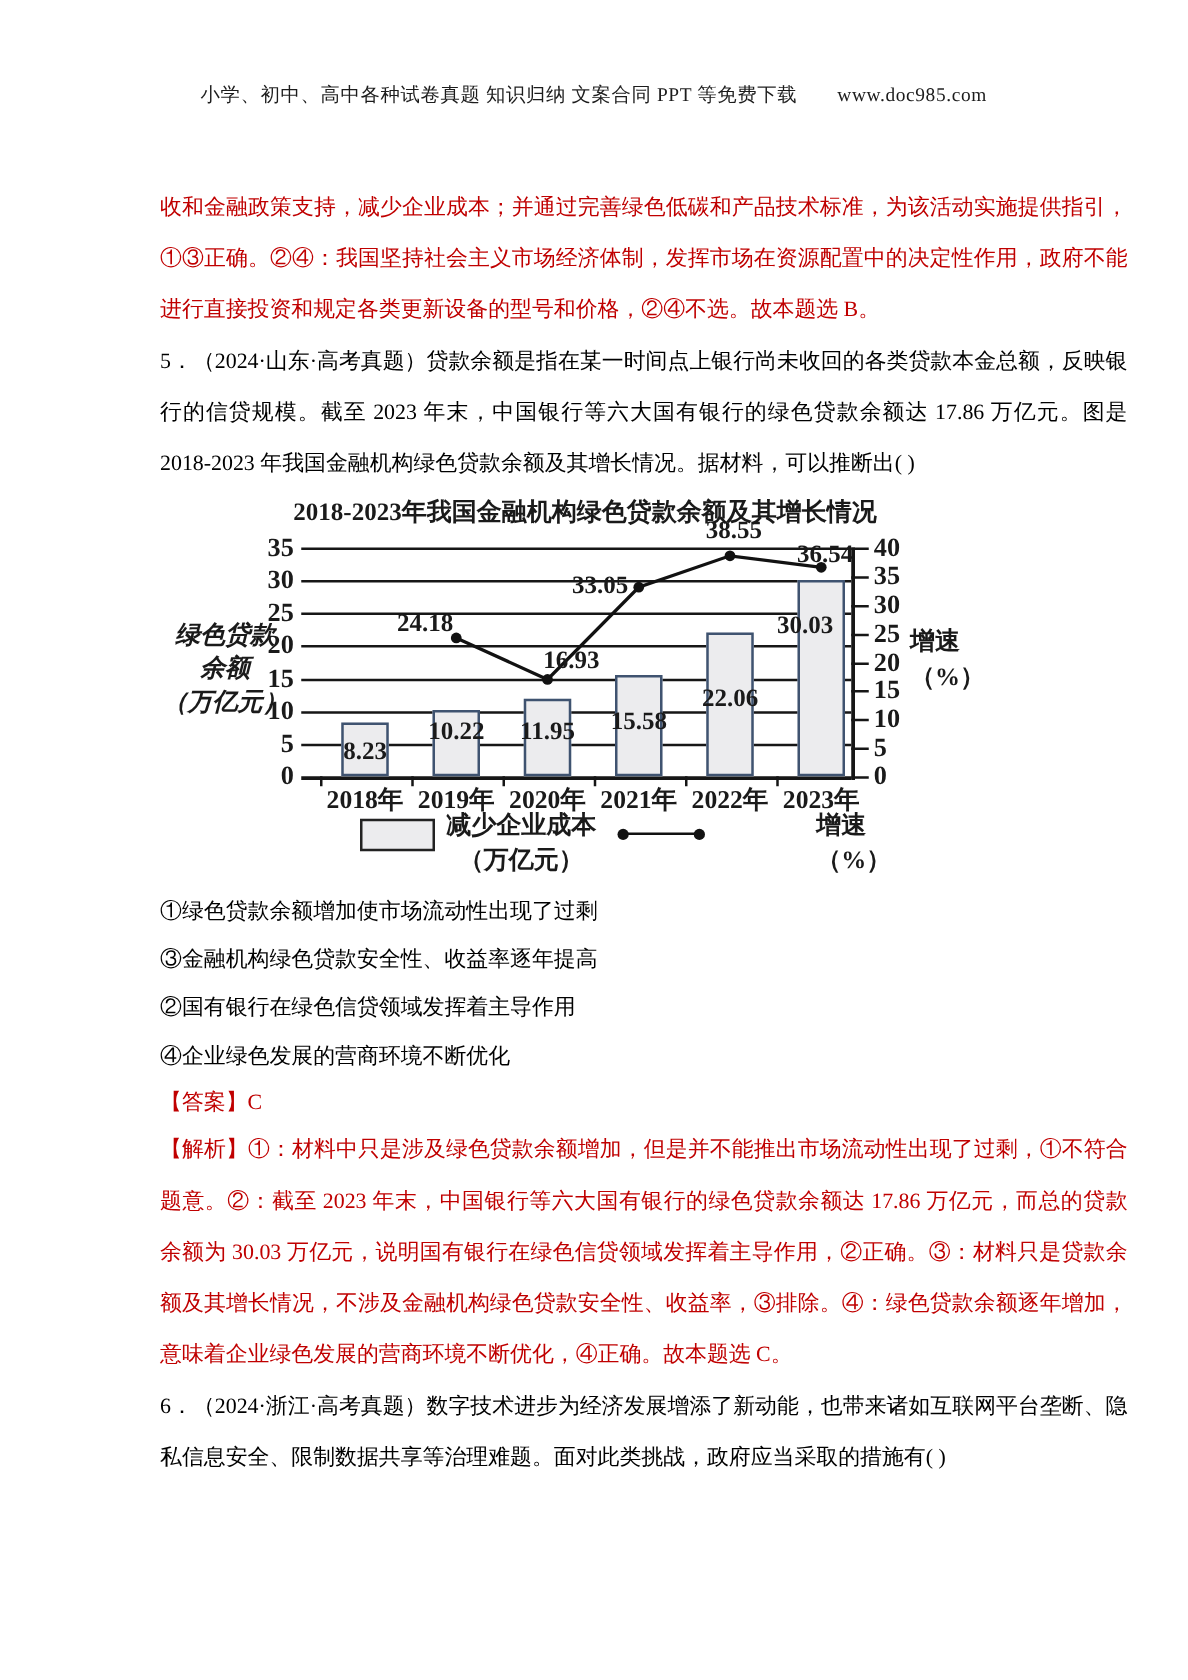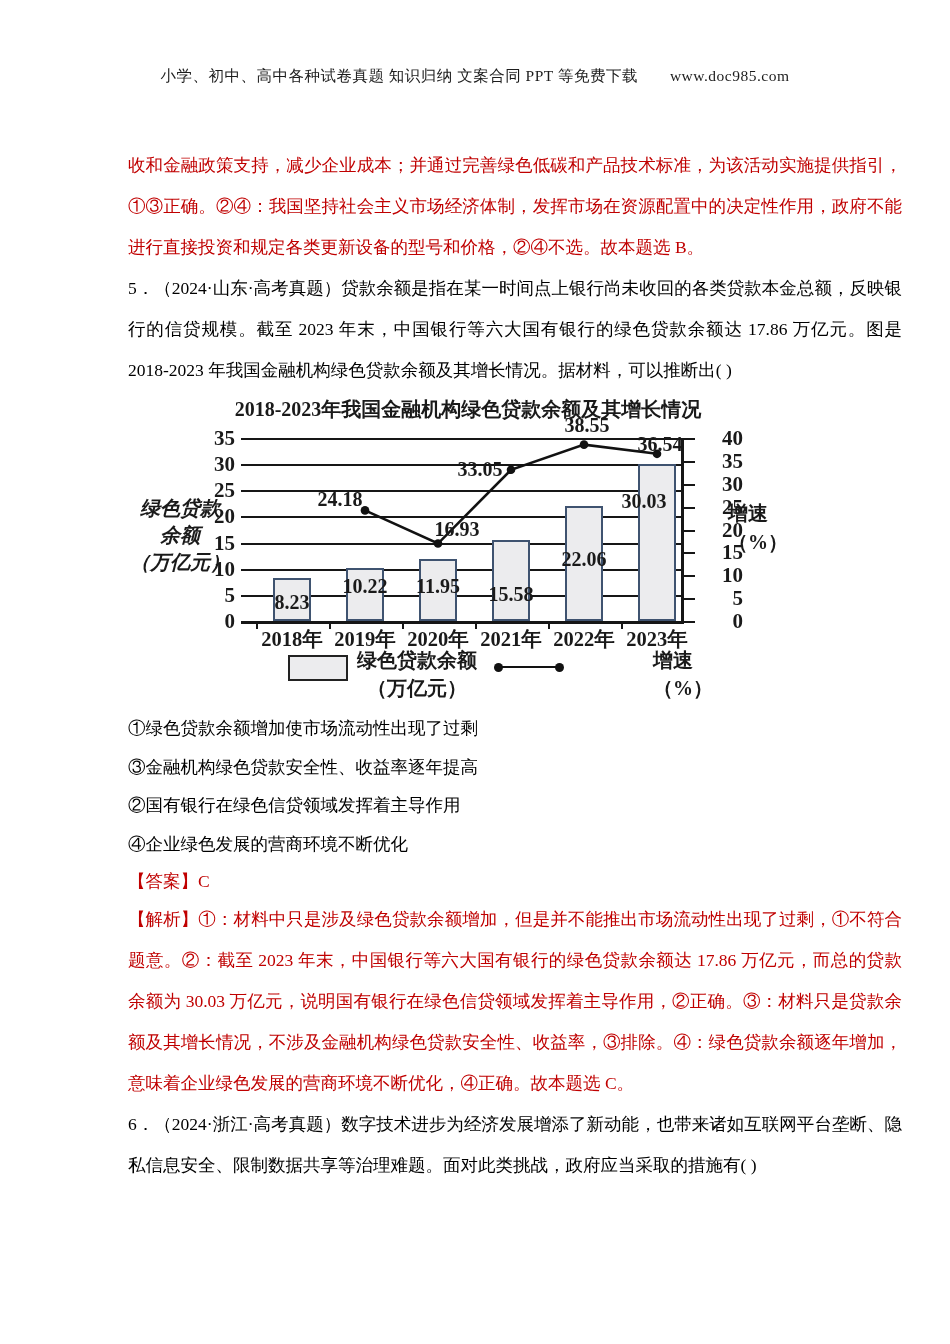--- a/index.html
+++ b/index.html
@@ -39,21 +39,21 @@
   .chart-title{position:absolute;top:5px;left:-20px;width:640px;text-align:center;font-size:20px;}
   #plot{position:absolute;left:73px;top:47px;width:440px;height:183px;overflow:visible;}
   .gridline{position:absolute;left:0;width:440px;height:0;border-top:2px solid #161616;}
   .gridline.baseline{border-top-width:3px;}
   .xtick{position:absolute;top:183px;width:0;height:8px;border-left:2px solid #161616;}
   .bar{position:absolute;bottom:0;width:38px;background:var(--bar-fill);border:2px solid var(--bar-border);box-sizing:border-box;}
   .vlabel{position:absolute;transform:translate(-50%,-50%);font-size:20px;white-space:nowrap;}
   .ltick{position:absolute;left:15px;width:52px;text-align:right;font-size:21px;transform:translateY(-50%);}
   .raxis{position:absolute;left:513px;top:47px;width:0;height:186px;border-left:3px solid #161616;}
   .rstub{position:absolute;left:513px;width:14px;height:0;border-top:2px solid #161616;}
-  .rtick{position:absolute;left:531px;width:44px;text-align:right;font-size:21px;transform:translateY(-50%);}
+  .rtick{position:absolute;left:531px;width:44px;text-align:left;font-size:21px;transform:translateY(-50%);}
   .laxis-title{position:absolute;left:-40px;top:104px;width:104px;text-align:center;font-size:20px;line-height:27px;font-style:italic;}
   .raxis-title{position:absolute;left:560px;top:108px;width:90px;text-align:left;font-size:20px;line-height:29px;}
   .year{position:absolute;top:234px;width:90px;text-align:center;font-size:20.5px;}
   .legend{position:absolute;left:73px;top:255px;width:480px;height:60px;}
   .leg-swatch{position:absolute;left:47px;top:9px;width:60px;height:26px;background:var(--bar-fill);border:2.5px solid #222;box-sizing:border-box;}
   .leg-text1{position:absolute;left:100px;top:0;width:152px;text-align:center;font-size:20px;line-height:28px;}
   .leg-line{position:absolute;left:255px;top:20px;width:66px;height:0;border-top:2.6px solid #121212;}
   .leg-line::before,.leg-line::after{content:"";position:absolute;top:-5px;width:9px;height:9px;border-radius:50%;background:#121212;}
   .leg-line::before{left:-2px;}
   .leg-line::after{right:-2px;}
@@ -101,21 +101,21 @@
           <div class="xtick" style="left: 233.5px;"></div>
           <div class="xtick" style="left: 306.5px;"></div>
           <div class="xtick" style="left: 379.5px;"></div>
           <div class="bar" style="left: 32px; height: 43.0311px;"></div>
           <div class="vlabel" style="left: 51px; top: 164px;">8.23</div>
           <div class="bar" style="left: 105px; height: 53.436px;"></div>
           <div class="vlabel" style="left: 124px; top: 148px; text-align: right;">10.22</div>
           <div class="bar" style="left: 178px; height: 62.4814px;"></div>
           <div class="vlabel" style="left: 197px; top: 148px;">11.95</div>
           <div class="bar" style="left: 251px; height: 81.4611px;"></div>
-          <div class="vlabel" style="left: 270px; top: 156px; text-align: center;">15.58</div>
+          <div class="vlabel" style="left: 270px; top: 140px; text-align: center;">15.58</div>
           <div class="bar" style="left: 324px; height: 115.342px;"></div>
           <div class="vlabel" style="left: 343px; top: 121px;">22.06</div>
           <div class="bar" style="left: 397px; height: 157.014px;"></div>
           <div class="vlabel" style="left: 403px; top: 63px;">30.03</div>
           <svg width="440" height="183" style="position: absolute; left: 0px; top: 0px; overflow: visible;">
             <polyline points="124,72.3765 197,105.54525 270,31.796250000000015 343,6.6337500000000205 416,15.829499999999996" fill="none" stroke="#121212" stroke-width="2.6"></polyline>
             <circle cx="124" cy="72.3765" r="4.3" fill="#121212"></circle>
             <circle cx="197" cy="105.54525" r="4.3" fill="#121212"></circle>
             <circle cx="270" cy="31.796250000000015" r="4.3" fill="#121212"></circle>
             <circle cx="343" cy="6.6337500000000205" r="4.3" fill="#121212"></circle>
@@ -124,21 +124,21 @@
           <div class="vlabel" style="left: 99px; top: 61.3765px;">24.18</div>
           <div class="vlabel" style="left: 216px; top: 90.5452px;">16.93</div>
           <div class="vlabel" style="left: 239px; top: 30.7963px;">33.05</div>
           <div class="vlabel" style="left: 346px; top: -13.3662px;">38.55</div>
           <div class="vlabel" style="left: 419px; top: 5.8295px;">36.54</div>
         </div>
 
       <div class="legend">
         <div class="leg-swatch"></div>
         <div class="leg-text1">
-          <div>绿色贷款余额</div>
+          <div>减少企业成本</div>
           <div>（万亿元）</div>
         </div>
         <div class="leg-line"></div>
         <div class="leg-text2">
           <div>增速</div>
           <div>（%）</div>
         </div>
       </div>
     <div class="ltick" style="top: 47px;">35</div>
         <div class="ltick" style="top: 73.1429px;">30</div>

